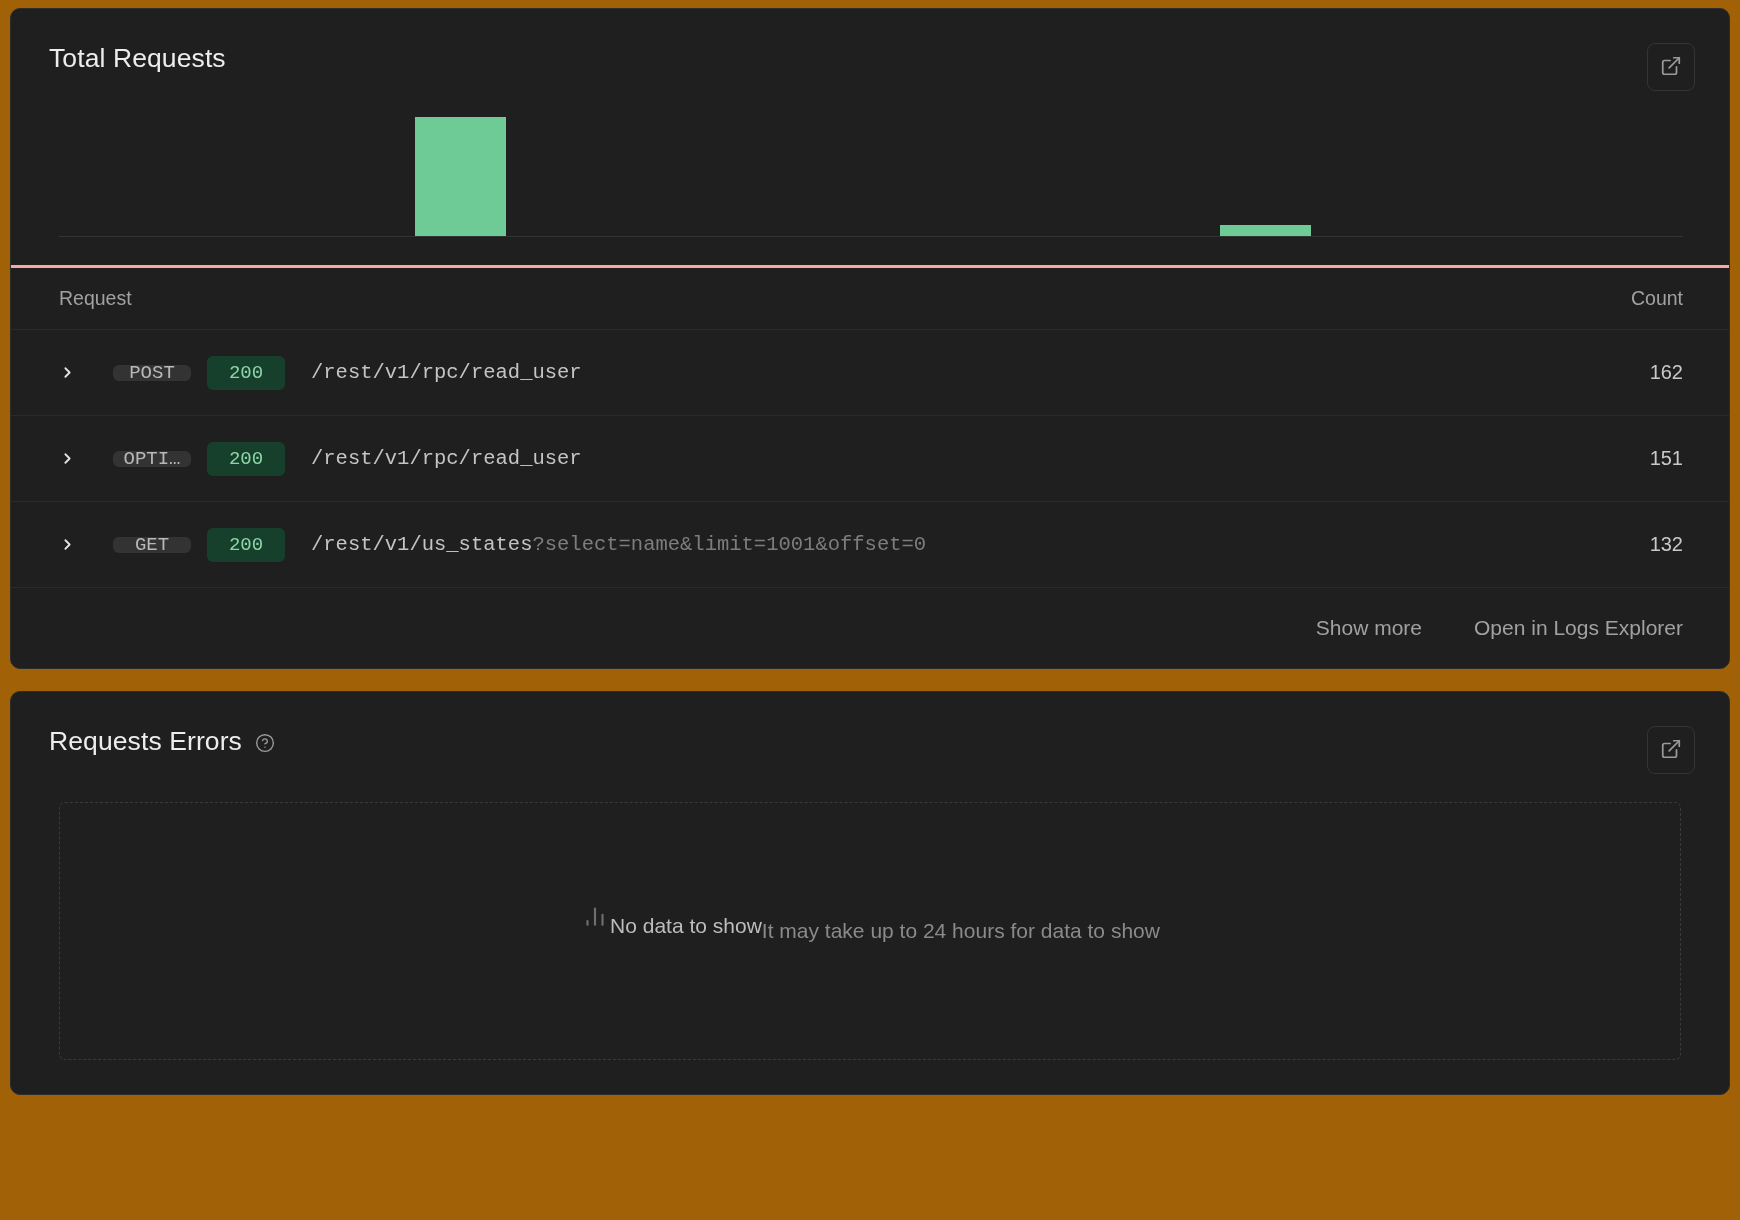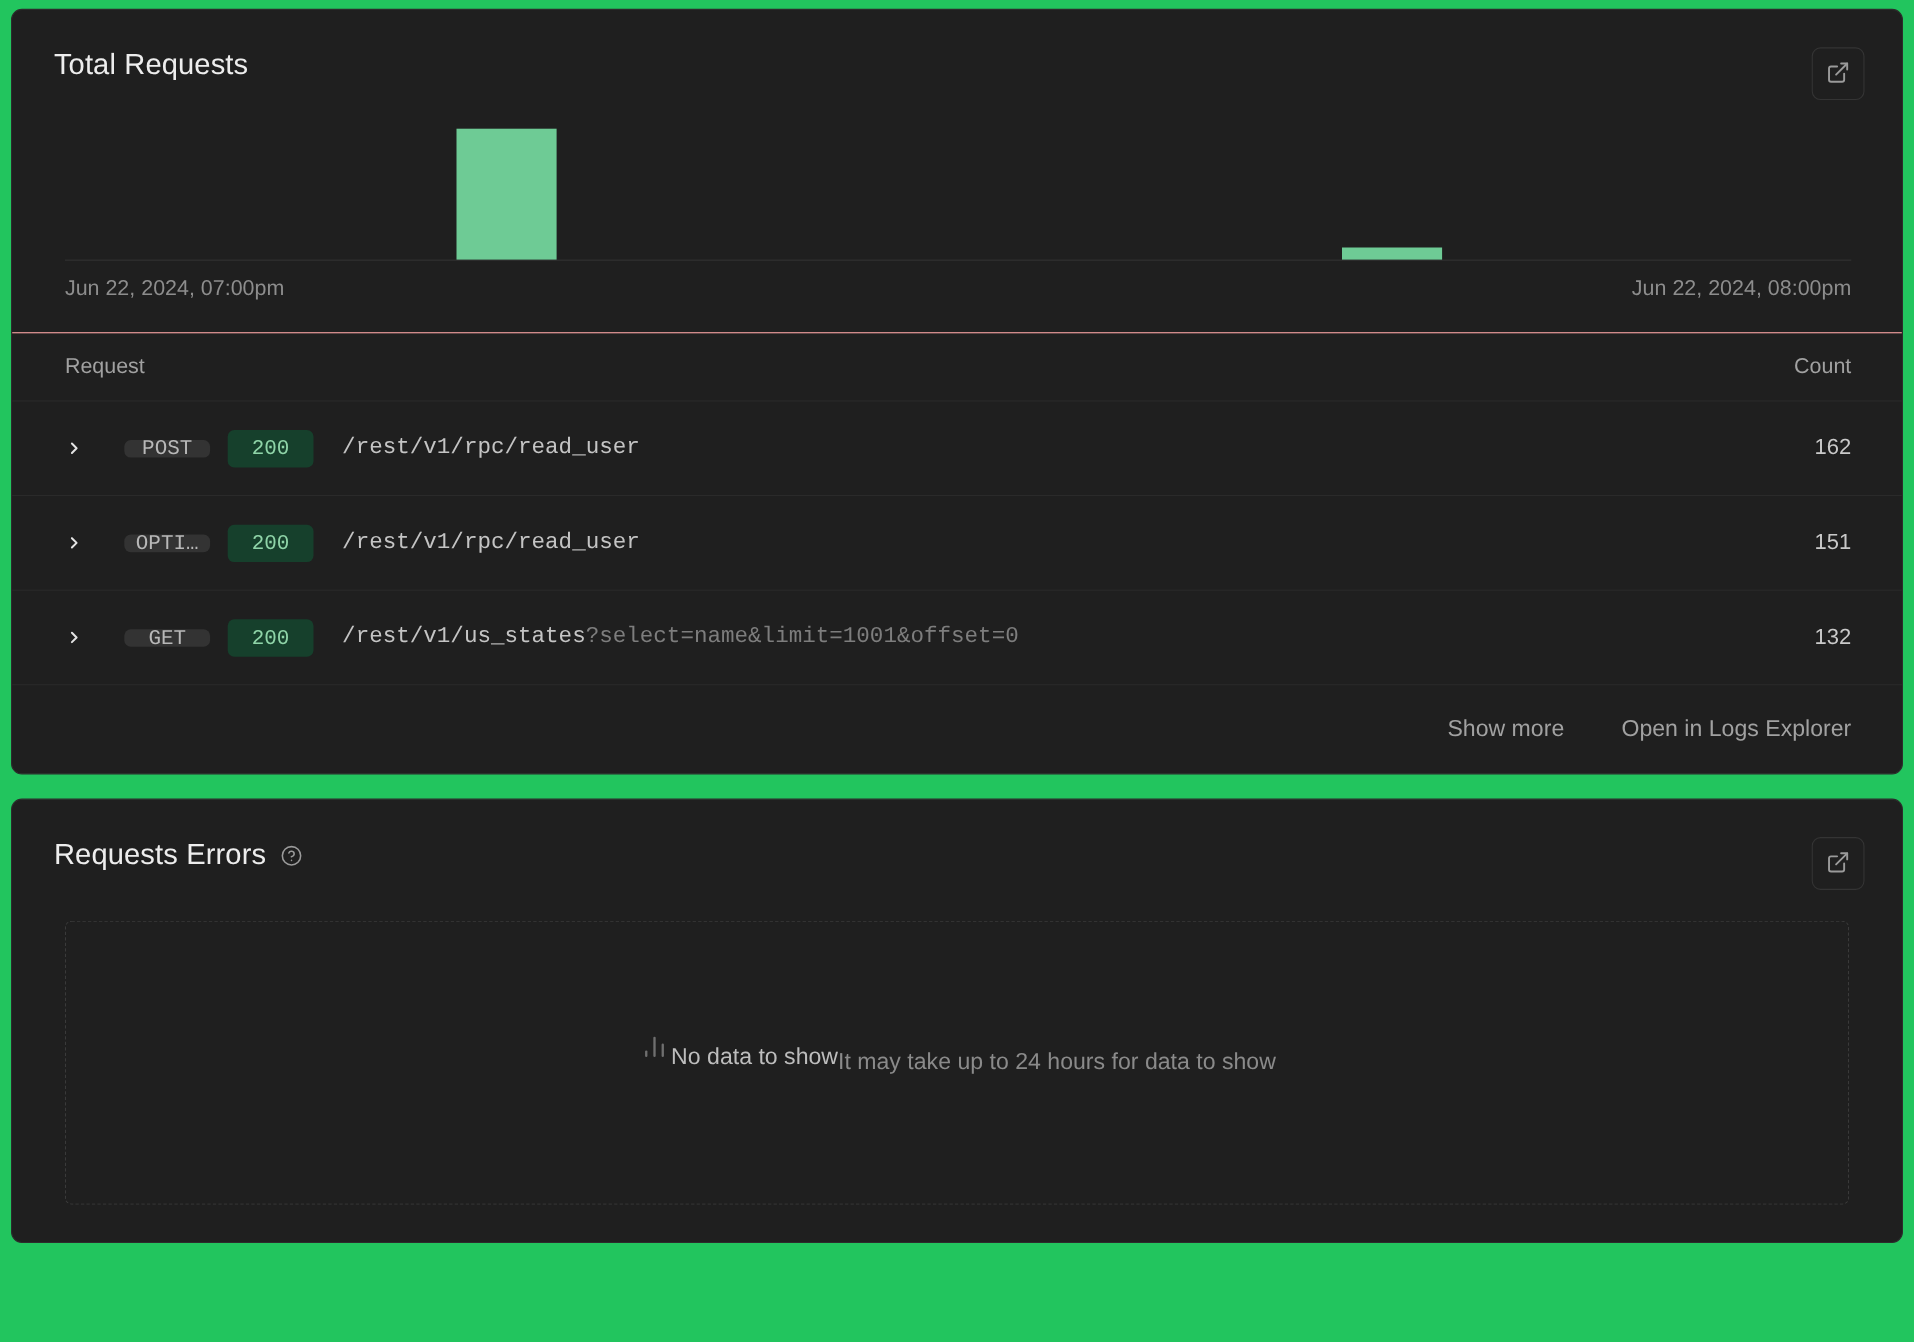--- a/index.html
+++ b/index.html
@@ -6,21 +6,21 @@
   html, body {
     width: 1740px;
     height: 1220px;
     background: #171717;
     font-family: "Liberation Sans", sans-serif;
     overflow: hidden;
   }
   .page {
     width: 1740px;
     height: 1220px;
-    background: #22c55e;
+    background: #a16207;
     padding: 8px 10px 0 10px;
     display: flex;
     flex-direction: column;
     gap: 22px;
   }
 
   
   .card {
     background: #1f1f1f;
     border: 1px solid #2c2c2c;
@@ -92,21 +92,21 @@
     display: flex;
     justify-content: space-between;
     padding: 14px 0 0 0;
     font-size: 19.5px;
     color: #8d8d8d;
   }
 
   
   .table {
     margin-top: 28px;
-    border-top: 1px solid #fca5a5;
+    border-top: 3px solid #fca5a5;
   }
   .thead {
     display: flex;
     align-items: center;
     padding: 0 46px 0 48px;
     height: 62px;
     font-size: 19.5px;
     color: #a1a1a1;
     border-bottom: 1px solid #2a2a2a;
   }
@@ -234,24 +234,20 @@
           </svg>
         </span>
       </button>
     </div>
 
 
     <div class="chart-wrap">
       <div class="plot">
         <div class="bar" style="left:21.9%; width:5.6%; height:100%;"></div>
         <div class="bar" style="left:71.5%; width:5.6%; height:9.5%;"></div>
-      </div>
-      <div class="axis-labels">
-        <span>Jun 22, 2024, 07:00pm</span>
-        <span>Jun 22, 2024, 08:00pm</span>
       </div>
     </div>
 
     <div class="table">
       <div class="thead">
         <span class="th-request">Request</span>
         <span class="th-count">Count</span>
       </div>
 
       <div class="row">

